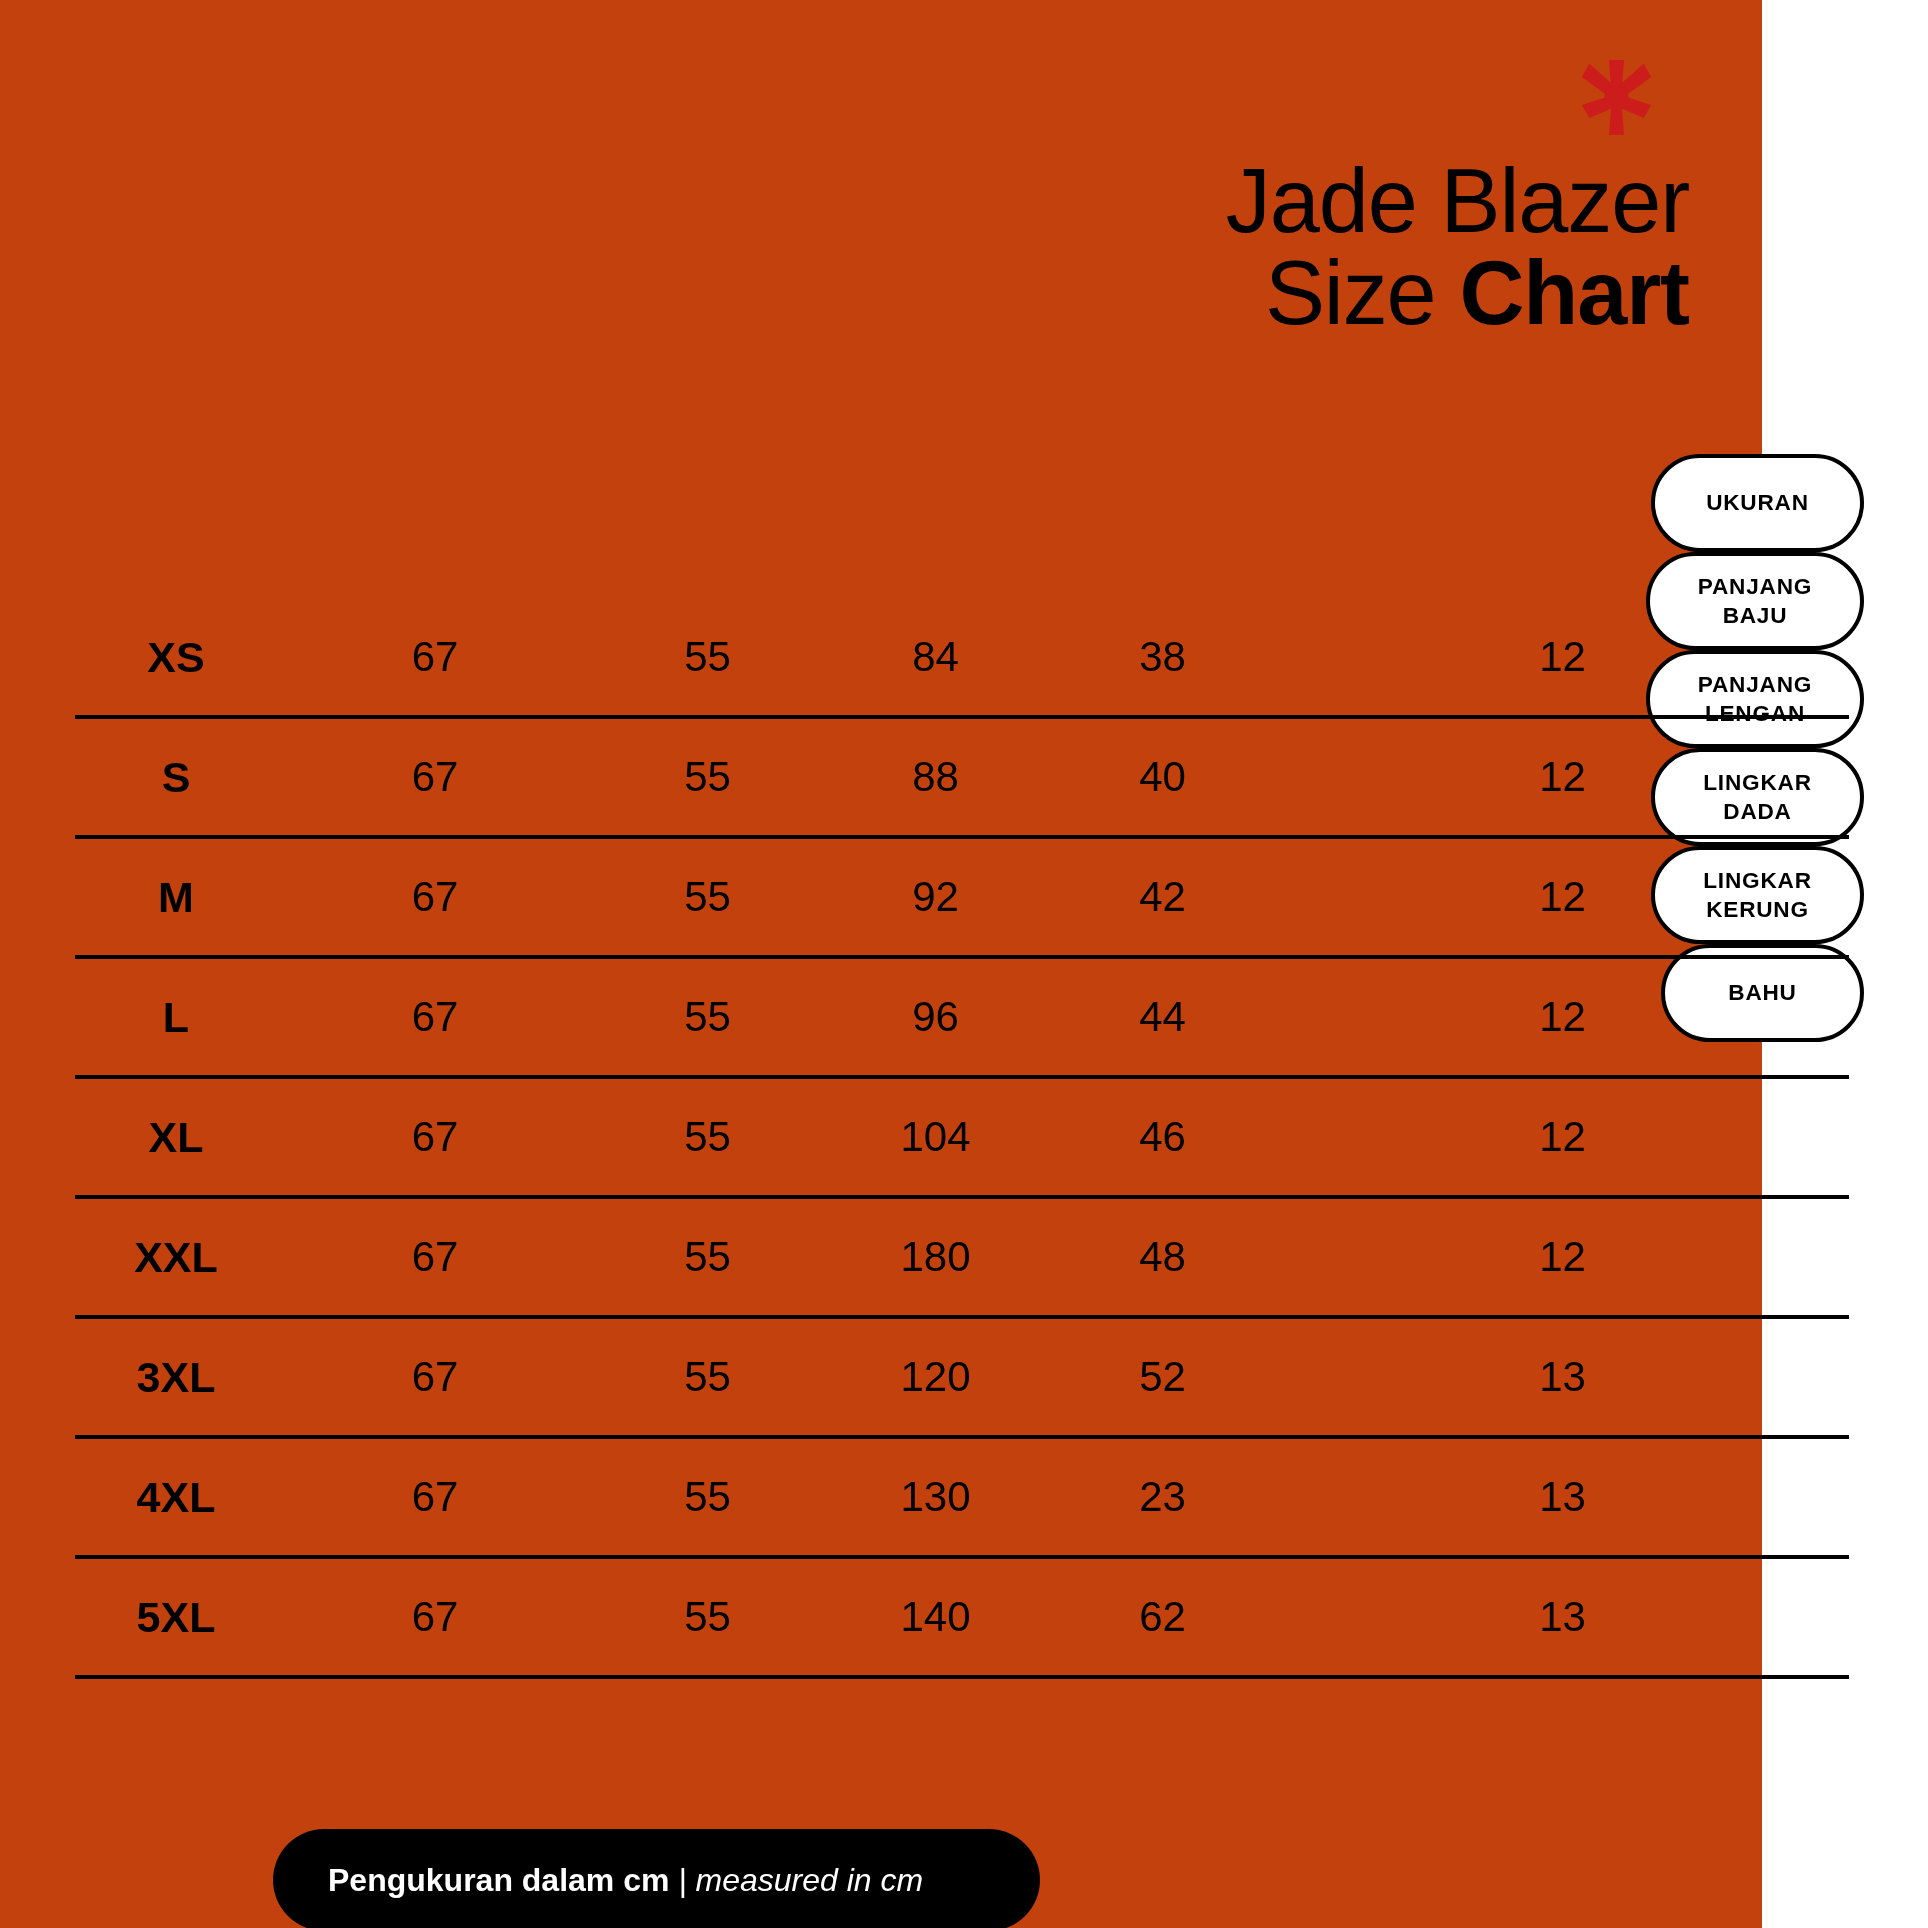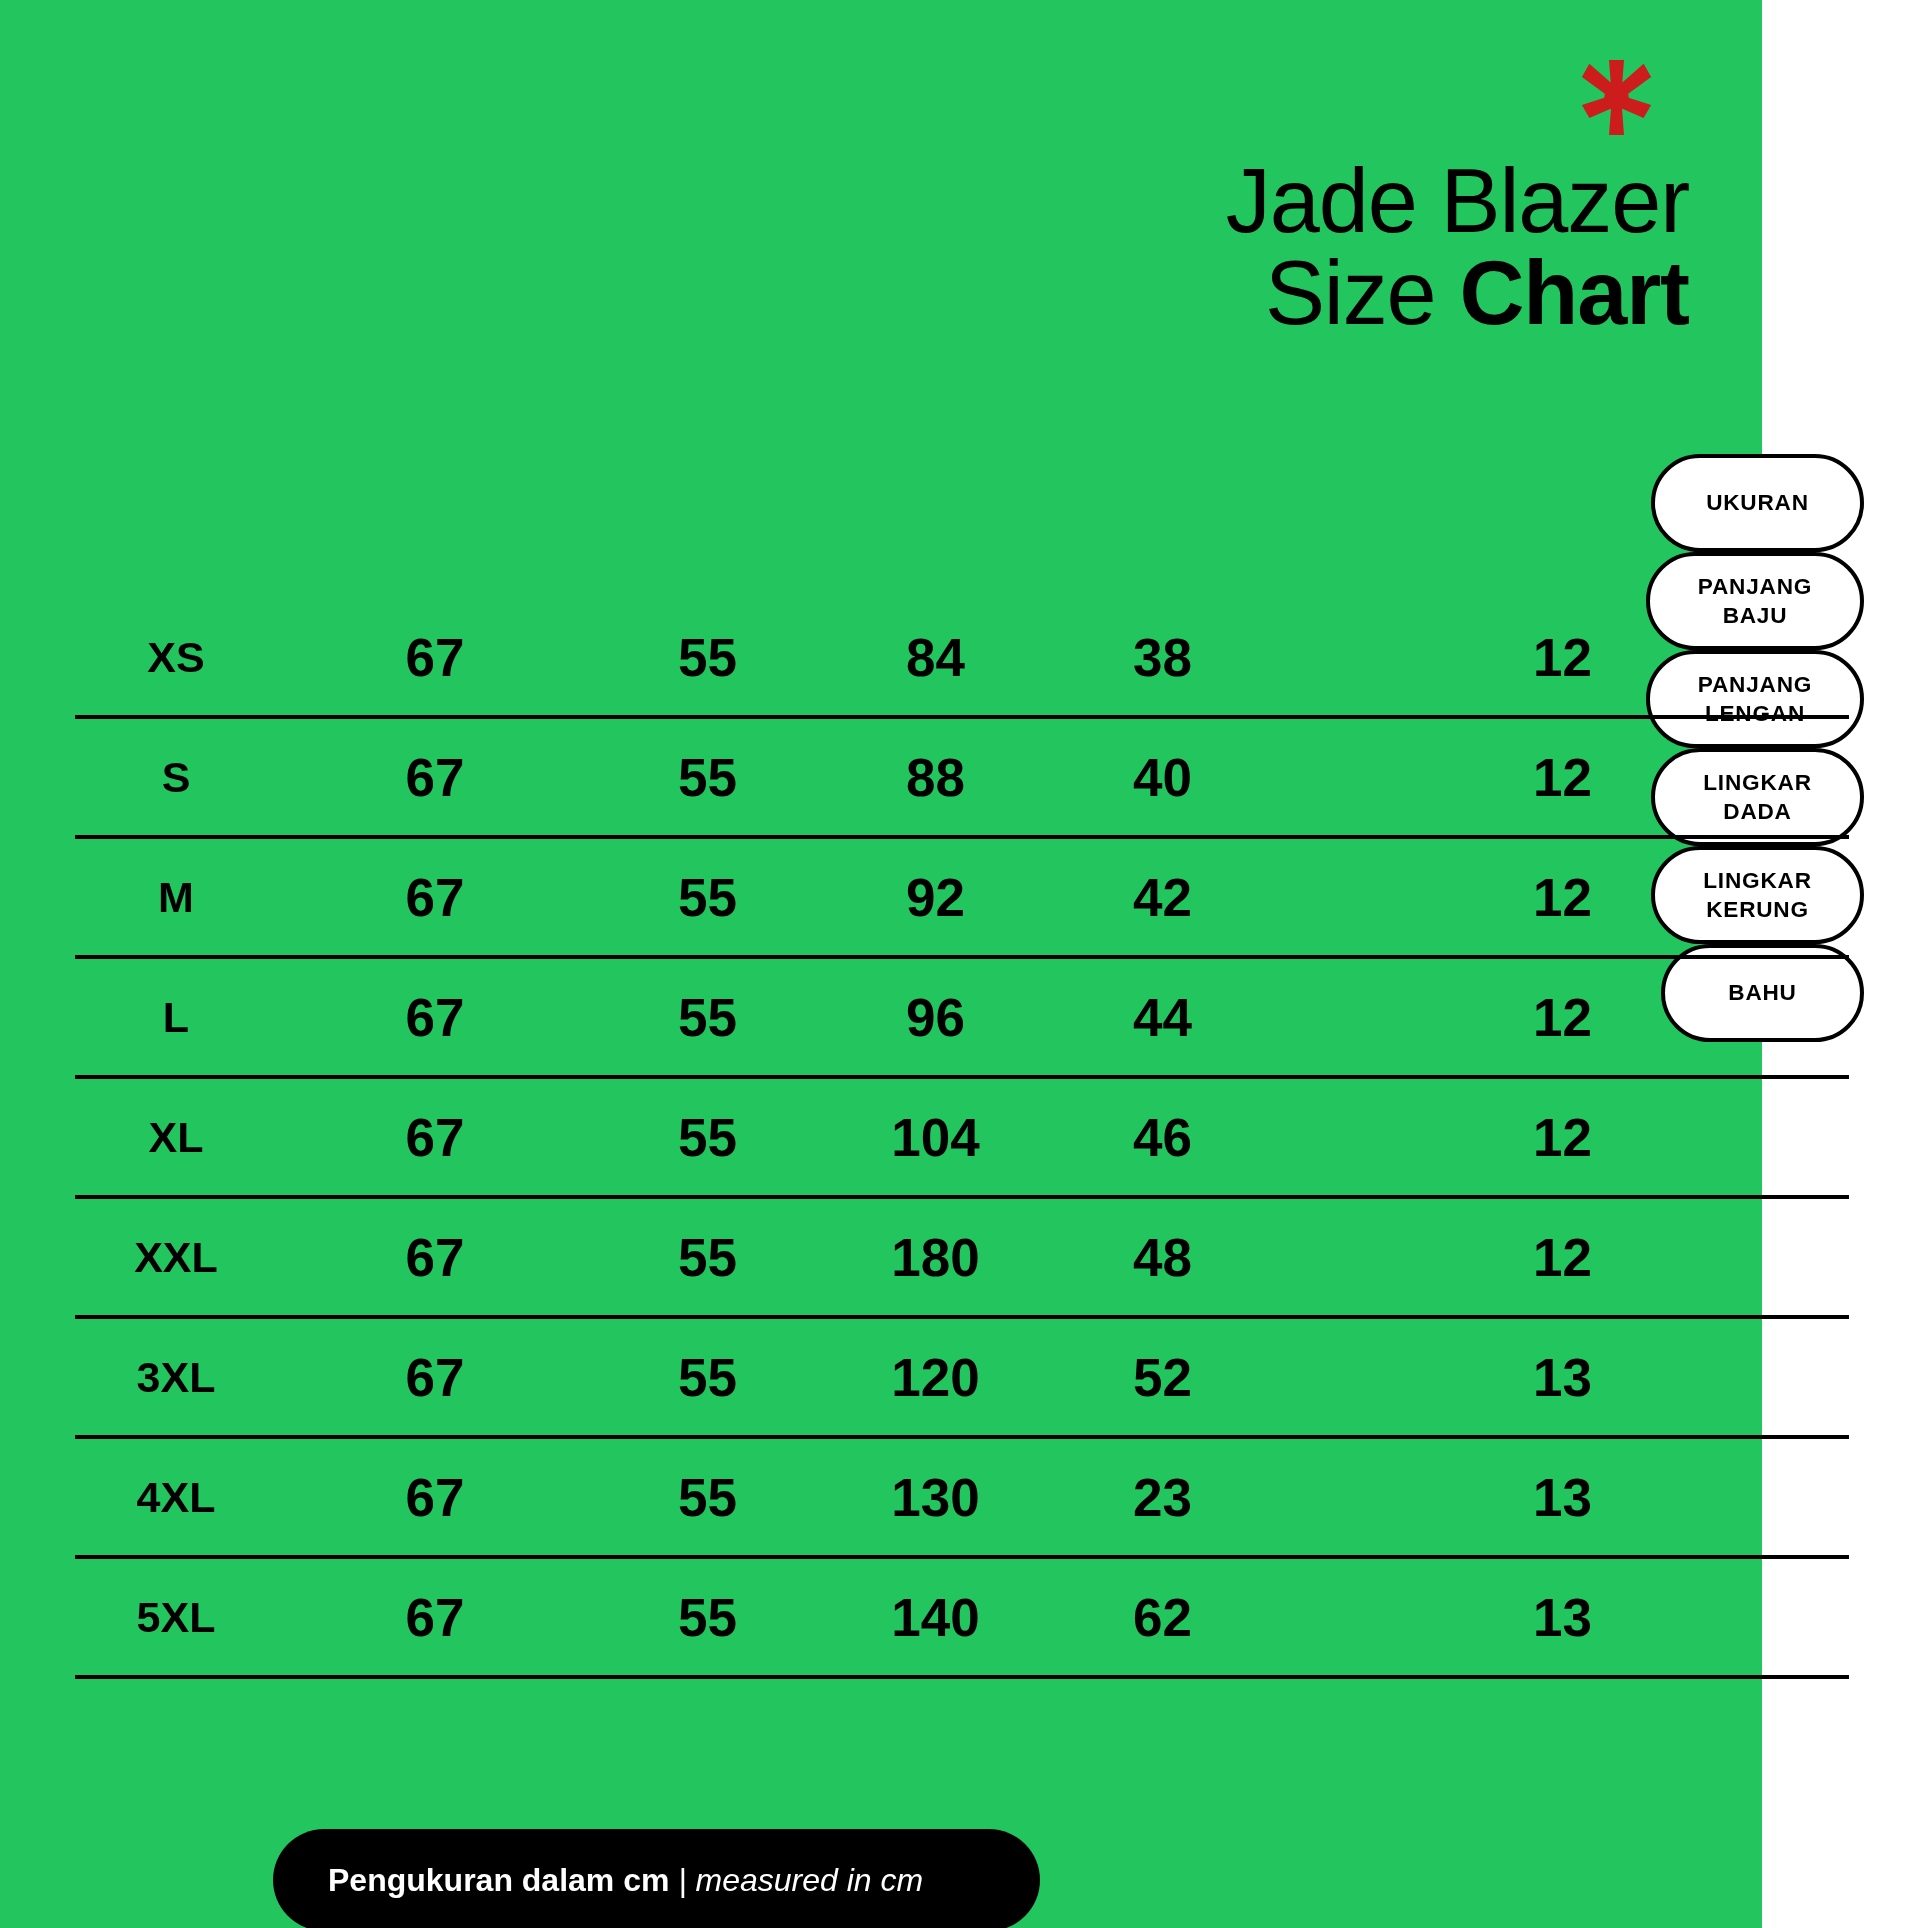--- a/index.html
+++ b/index.html
@@ -13,21 +13,21 @@
     overflow: hidden;
     font-family: "Liberation Sans", sans-serif;
     color: #000000;
     -webkit-font-smoothing: antialiased;
   }
 
   .page {
     position: relative;
     width: 1762px;
     height: 1928px;
-    background: #22c55e;
+    background: #c2410c;
     box-sizing: border-box;
   }
 
   
   .title-block {
     position: absolute;
     right: 73px;
     top: 56px;
     text-align: right;
   }
@@ -96,22 +96,22 @@
     width: 1774px;
   }
   .row {
     display: flex;
     align-items: center;
     height: 116px;
     border-bottom: 4.7px solid #000000;
   }
   .cell {
     text-align: center;
-    font-size: 53px;
-    font-weight: 700;
+    font-size: 42px;
+    font-weight: 400;
     color: #000000;
     line-height: 1;
   }
   .cell.size {
     font-weight: 700;
     font-size: 43px;
   }
   
   .cell.k0 { flex: 0 0 202px; }
   .cell.k1 { flex: 0 0 316px; }

